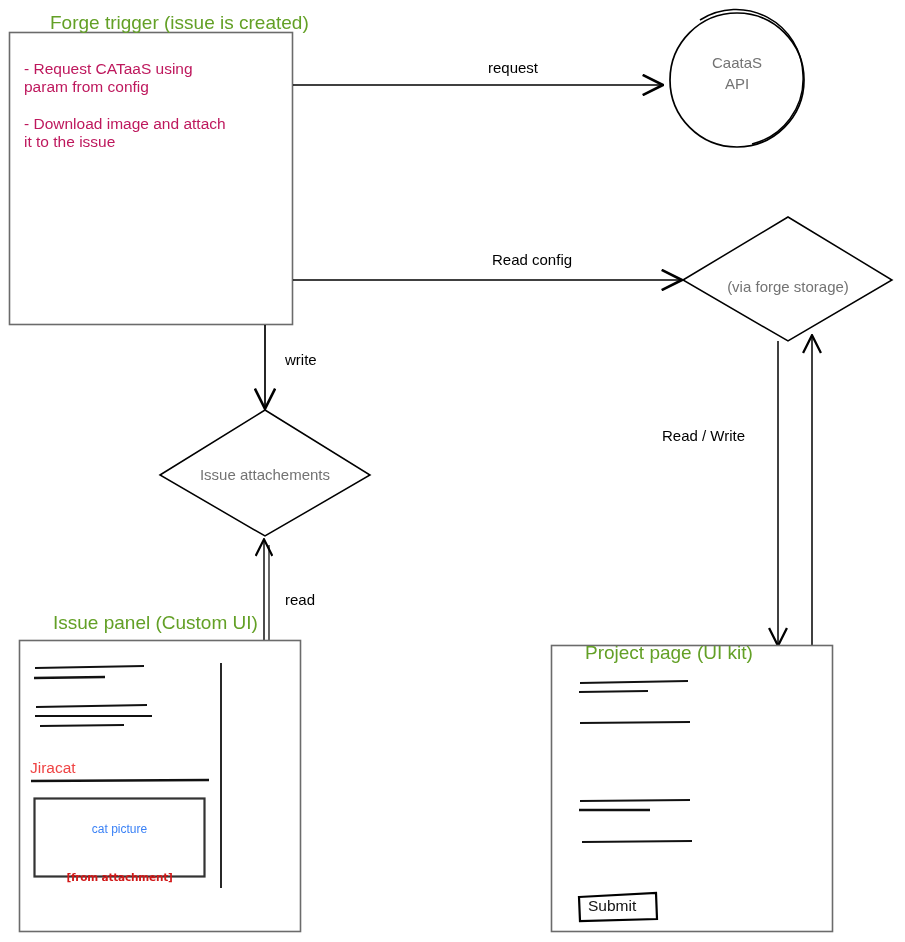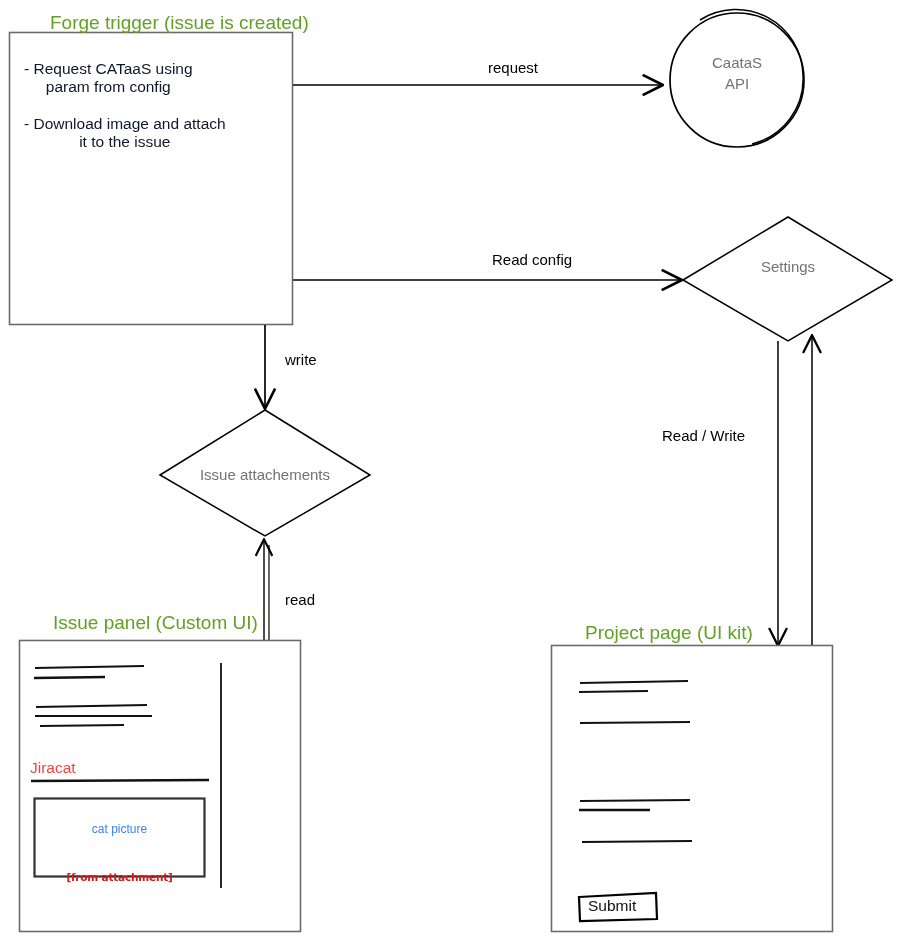--- a/index.html
+++ b/index.html
@@ -30,22 +30,21 @@
     white-space: pre;
     line-height: 1.18;
   }
   .section-title {
     color: #63a026;
     font-size: 19px;
     margin-left: 36px;
   }
   .box-text {
     font-size: 15.5px;
-    color: #0f172a;
-    text-align: center;
+    color: #be185d;
   }
   .node-text {
     font-size: 15px;
     text-align: center;
     color: #737373;
   }
   .edge-label {
     font-size: 15px;
     color: #000;
   }
@@ -127,32 +126,32 @@
     <line x1="579" y1="810" x2="650" y2="810" stroke="#111" stroke-width="2.3"></line>
     <line x1="582" y1="842" x2="692" y2="841" stroke="#111" stroke-width="1.9"></line>
 
     <polygon points="579,897 656,893 657,919 580,921" fill="#ffffff" stroke="#000000" stroke-width="2.2"></polygon>
   </svg>
 
   <div class="lbl section-title" style="left:14px; top:12px;">Forge trigger (issue is created)</div>
 
   <div class="lbl section-title" style="left:17px; top:612px;">Issue panel (Custom UI)</div>
 
-  <div class="lbl section-title" style="left:549px; top:622px;">Project page (UI kit)</div>
+  <div class="lbl section-title" style="left:549px; top:642px;">Project page (UI kit)</div>
 
   <div class="lbl box-text" style="left:24px; top:60px;">- Request CATaaS using
 param from config</div>
 
   <div class="lbl box-text" style="left:24px; top:115px;">- Download image and attach
 it to the issue</div>
 
   <div class="lbl node-text" style="left:687px; top:54px; width:100px;">CaataS</div>
   <div class="lbl node-text" style="left:687px; top:75px; width:100px;">API</div>
 
-  <div class="lbl node-text" style="left:688px; top:258px; width:200px;">Settings</div>
+  <div class="lbl node-text" style="left:688px; top:278px; width:200px;">(via forge storage)</div>
 
   <div class="lbl node-text" style="left:165px; top:466px; width:200px;">Issue attachements</div>
 
   <div class="lbl edge-label" style="left:488px; top:59px;">request</div>
 
   <div class="lbl edge-label" style="left:492px; top:251px;">Read config</div>
 
   <div class="lbl edge-label" style="left:285px; top:351px;">write</div>
 
   <div class="lbl edge-label" style="left:285px; top:591px;">read</div>

